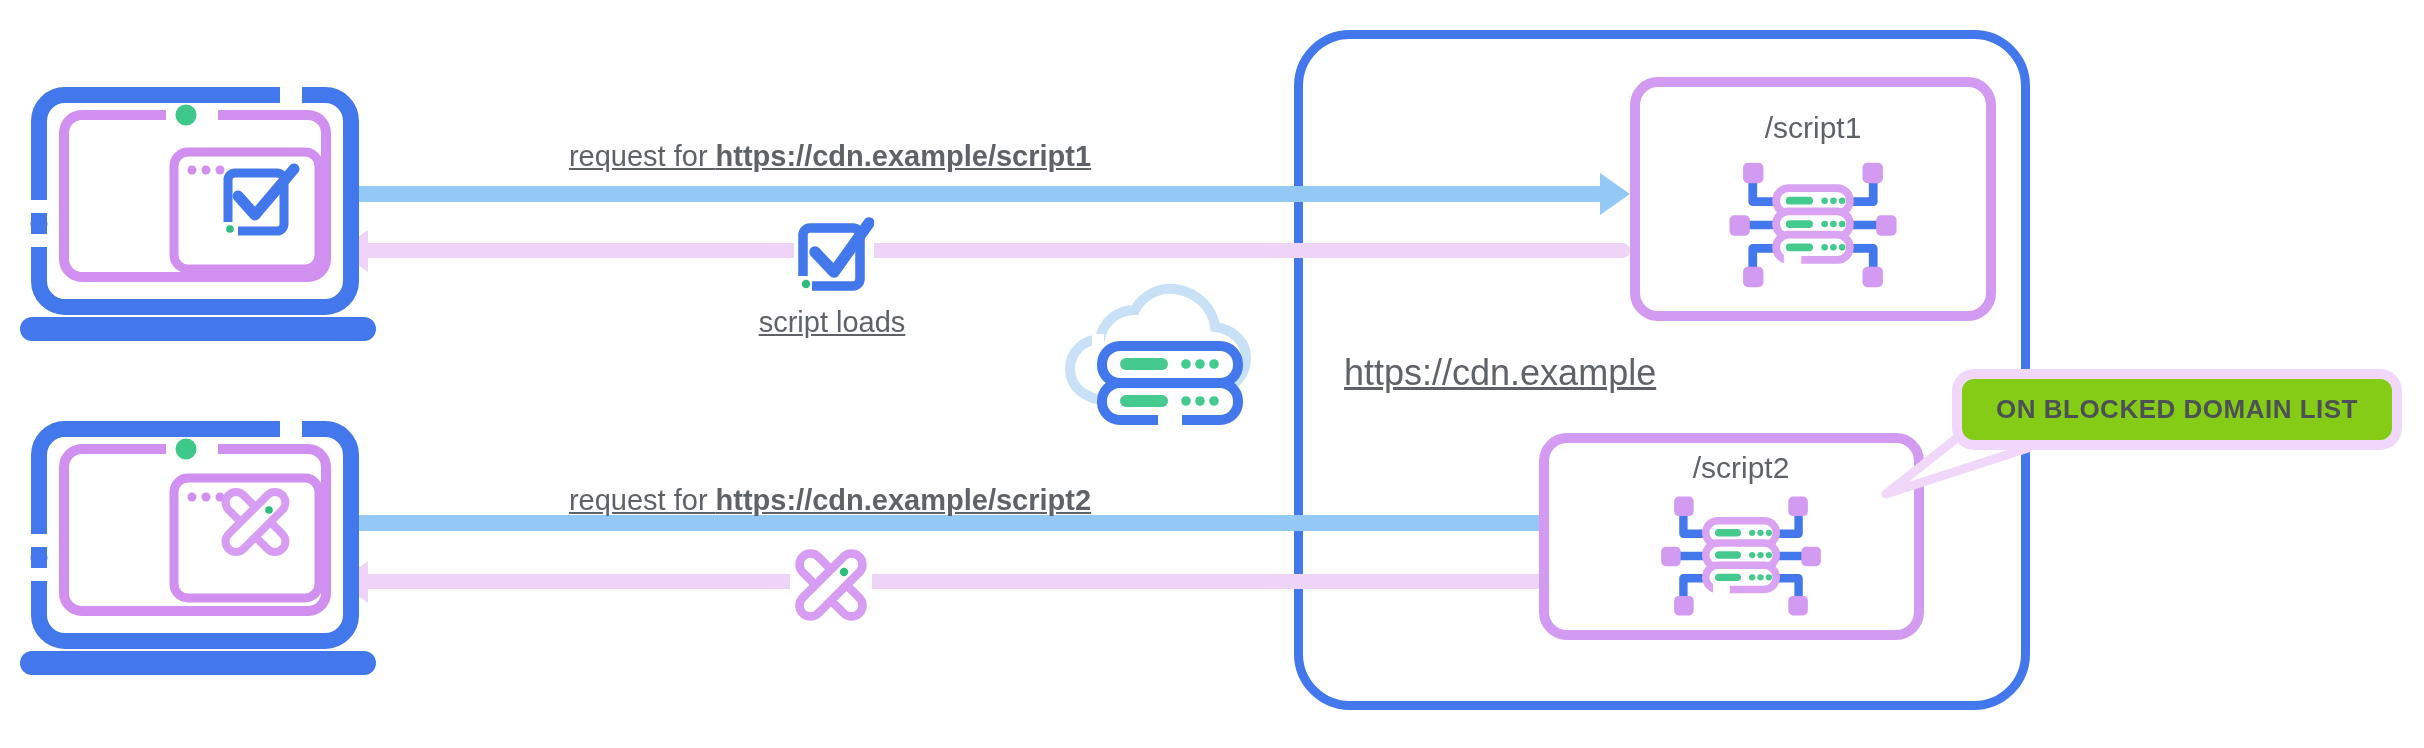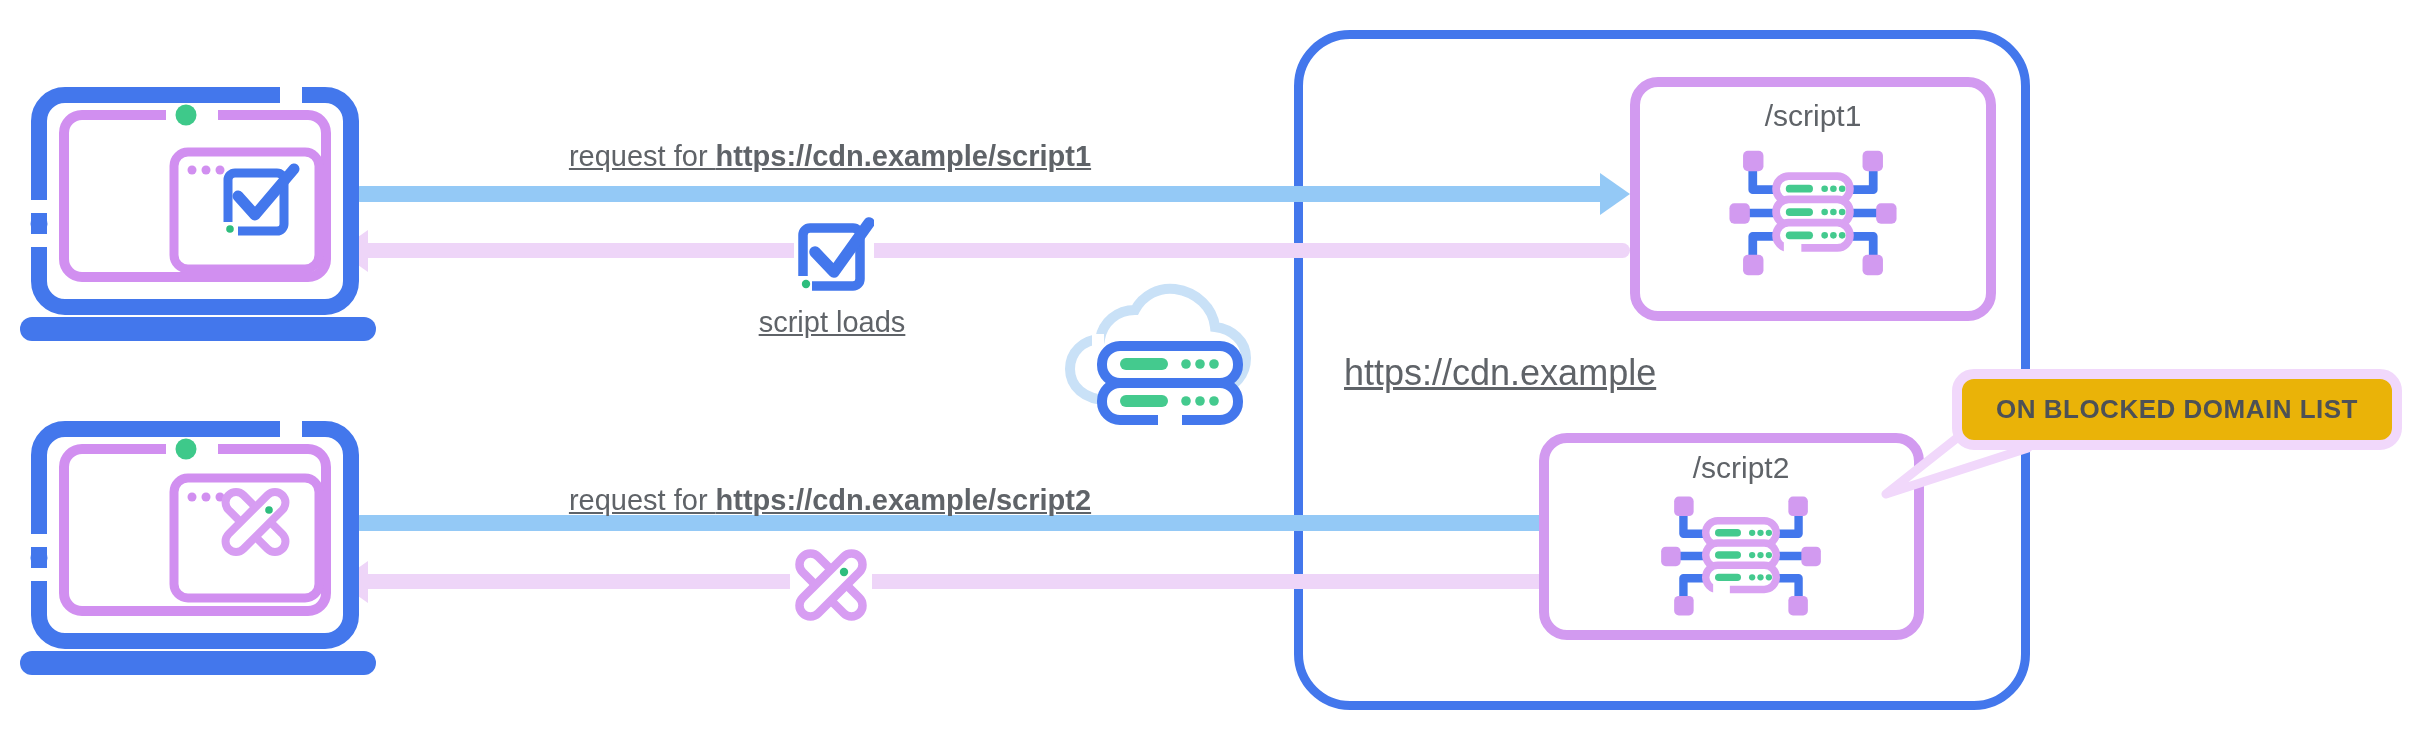--- a/index.html
+++ b/index.html
@@ -38,21 +38,21 @@
   }
   .ep-box {
     position:absolute; background:#ffffff; border:10px solid #d29af0;
     border-radius:28px; z-index:3; display:flex; flex-direction:column; align-items:center;
   }
   .ep-label { font-size:30px; color:#5f6368; }
 
   
   .callout {
     position:absolute; left:1952px; top:369px; width:430px; height:61px;
-    background:#eab308; border:10px solid #f1d8fb; border-radius:22px;
+    background:#84cc16; border:10px solid #f1d8fb; border-radius:22px;
     z-index:7; display:flex; align-items:center; justify-content:center;
   }
   .callout-text { font-weight:bold; font-size:26px; letter-spacing:0.5px; color:#4d5156; }
   .callout-tail { position:absolute; left:1862px; top:428px; z-index:6; }
 
   .icon-abs { position:absolute; z-index:4; }
   .laptop { position:absolute; z-index:5; }
 </style>
 </head>
 <body>
@@ -104,21 +104,21 @@
     <circle cx="138" cy="82" r="4.8" fill="#44ca8e"></circle>
     <circle cx="152" cy="82" r="4.8" fill="#44ca8e"></circle>
     <rect x="58" y="113" width="48" height="12" rx="6" fill="#44ca8e"></rect>
     <circle cx="124" cy="119" r="4.8" fill="#44ca8e"></circle>
     <circle cx="138" cy="119" r="4.8" fill="#44ca8e"></circle>
     <circle cx="152" cy="119" r="4.8" fill="#44ca8e"></circle>
     <rect x="96" y="132" width="24" height="12" fill="#ffffff"></rect>
   </svg>
 
   <div class="ep-box" style="left:1630px; top:77px; width:346px; height:224px;">
-    <div class="ep-label" style="margin-top:12px;">/script1</div>
+    <div class="ep-label" style="margin-top:24px;">/script1</div>
     <svg style="margin-top:12px;" width="180" height="136" viewBox="0 0 180 140">
       <g stroke="#4377ec" stroke-width="9" fill="none" stroke-linecap="round" stroke-linejoin="round">
         <path d="M28 24 L28 46 L58 46"></path>
           <path d="M152 24 L152 46 L122 46"></path>
         <path d="M14 70 L58 70"></path>
           <path d="M166 70 L122 70"></path>
         <path d="M28 118 L28 94 L58 94"></path>
           <path d="M152 118 L152 94 L122 94"></path>
       </g>
       <g fill="#d29af0">

